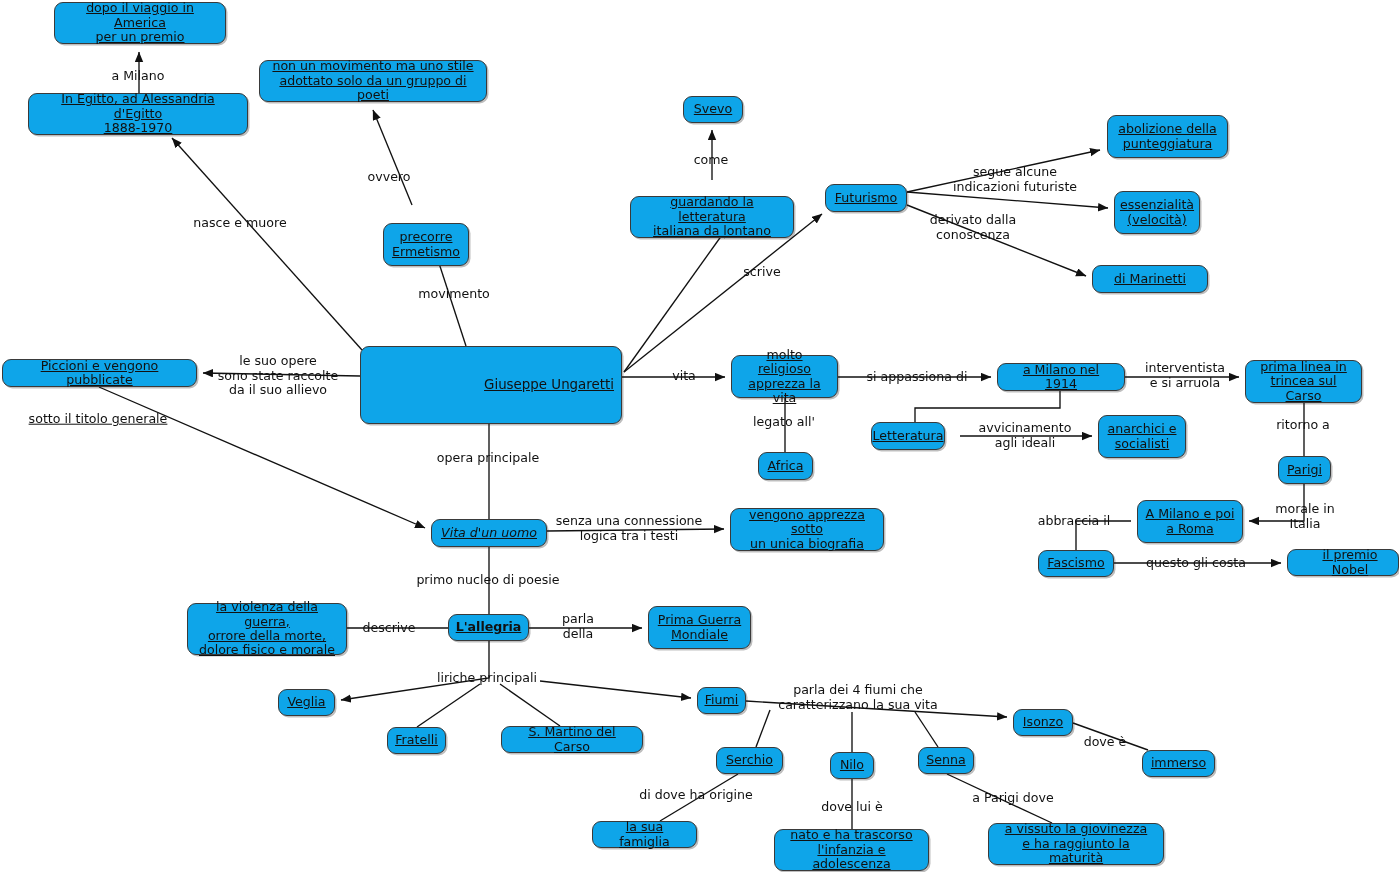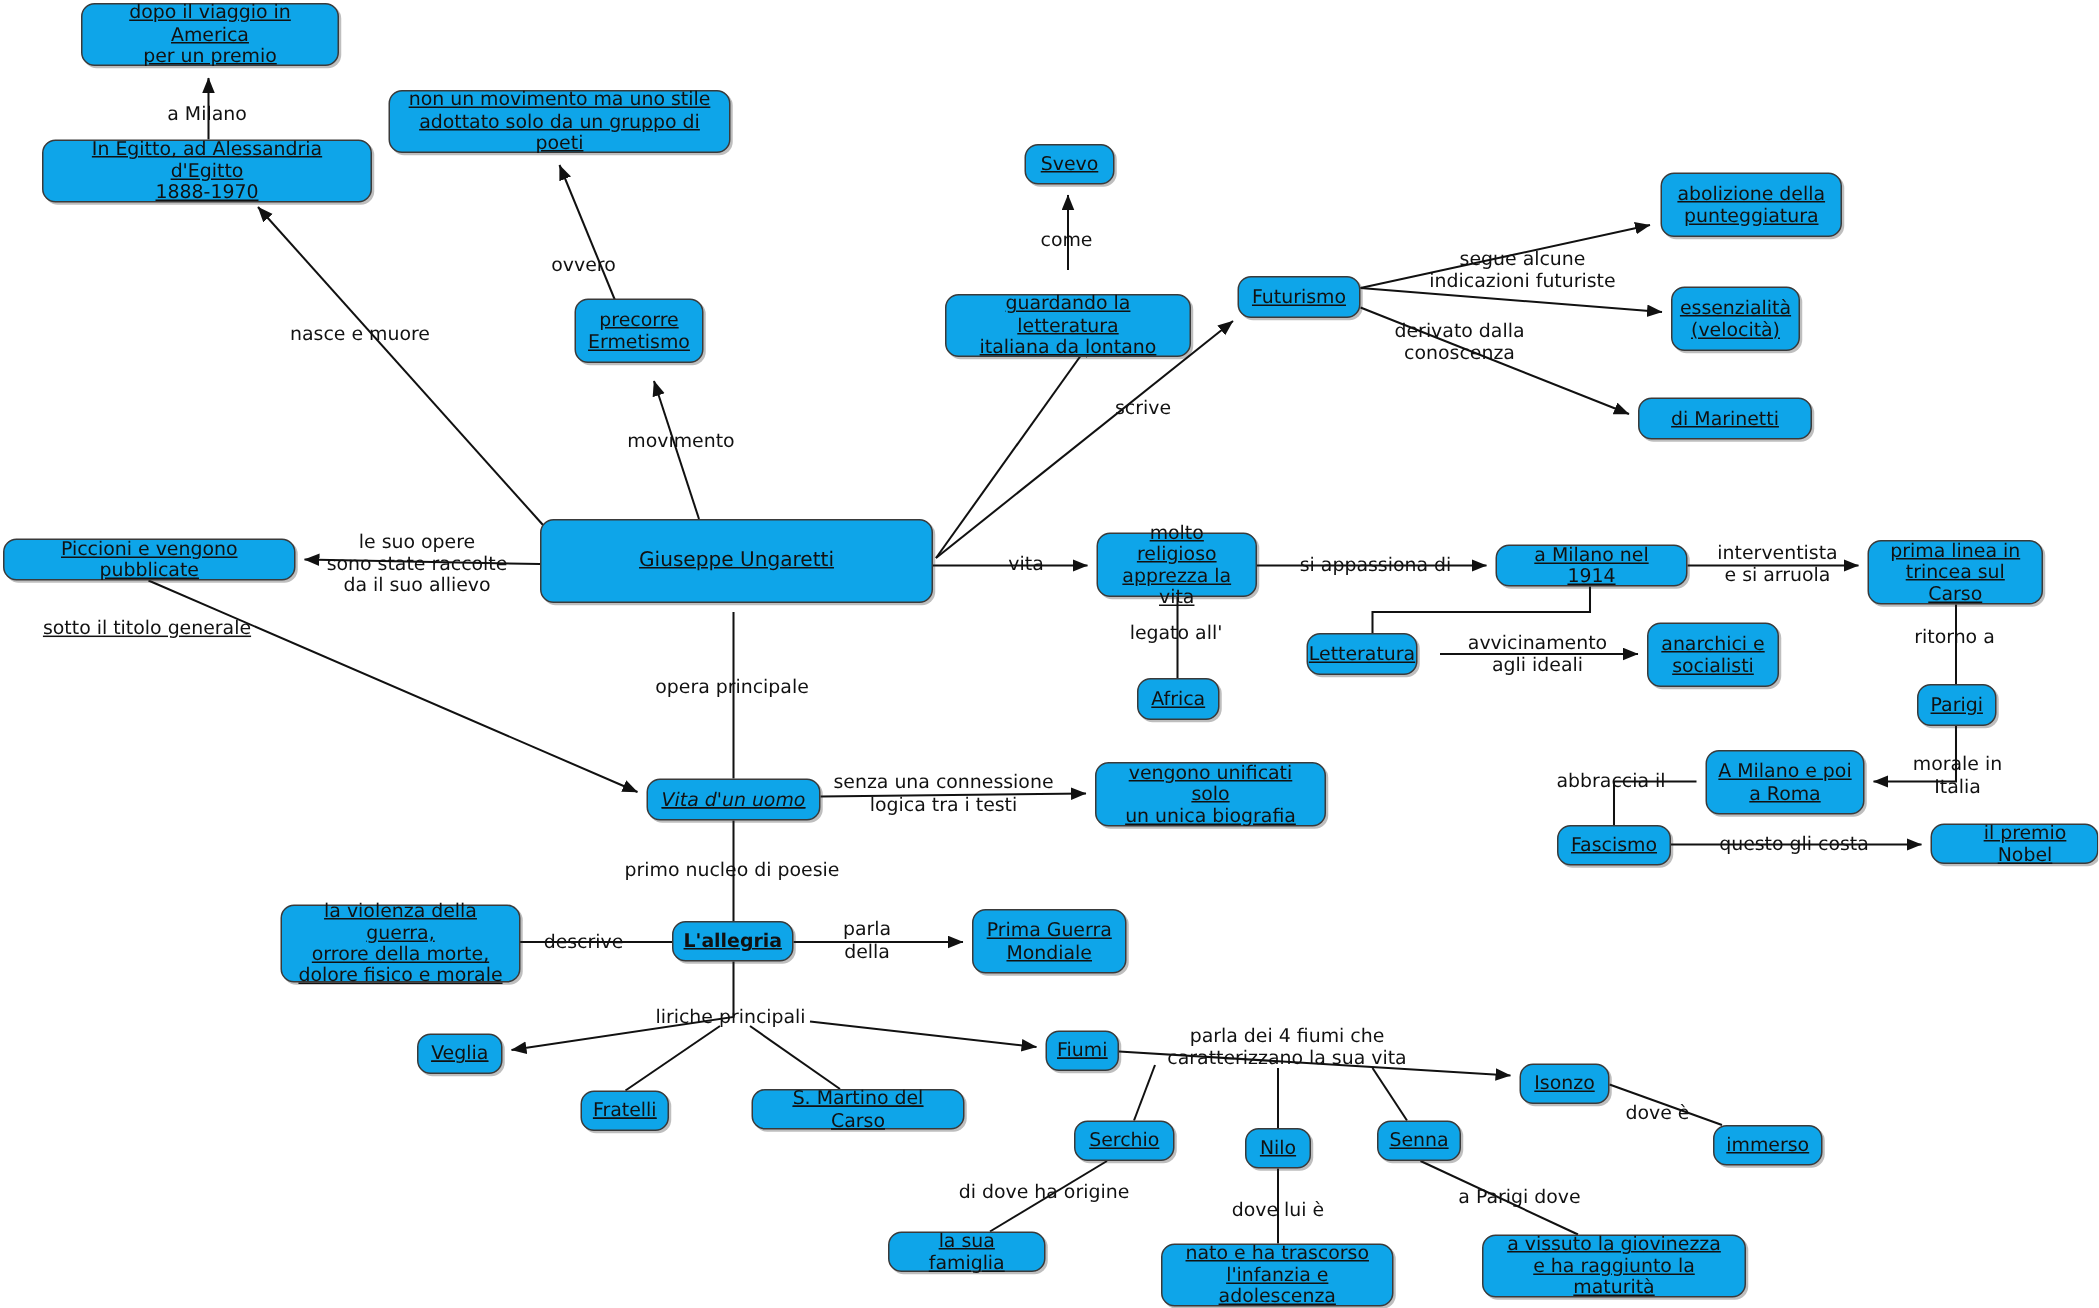--- a/index.html
+++ b/index.html
@@ -121,36 +121,36 @@
 adottato solo da un gruppo di poeti</span></div>
       <div class="node" style="left: 683px; top: 96px; width: 60px; height: 27px;"><span>Svevo</span></div>
       <div class="node" style="left: 630px; top: 196px; width: 164px; height: 42px;"><span>guardando la letteratura
 italiana da lontano</span></div>
       <div class="node" style="left: 825px; top: 184px; width: 82px; height: 28px;"><span>Futurismo</span></div>
       <div class="node" style="left: 1107px; top: 115px; width: 121px; height: 43px;"><span>abolizione della
 punteggiatura</span></div>
       <div class="node" style="left: 1114px; top: 191px; width: 86px; height: 43px;"><span>essenzialità
 (velocità)</span></div>
       <div class="node" style="left: 1092px; top: 265px; width: 116px; height: 28px;"><span>di Marinetti</span></div>
-      <div class="node" style="left: 383px; top: 199px; width: 86px; height: 43px;"><span>precorre
+      <div class="node" style="left: 383px; top: 223px; width: 86px; height: 43px;"><span>precorre
 Ermetismo</span></div>
       <div class="node" style="left: 2px; top: 359px; width: 195px; height: 28px;"><span>Piccioni e vengono pubblicate</span></div>
-      <div class="node big" style="left: 360px; top: 346px; width: 262px; height: 56px;"><span>Giuseppe Ungaretti</span></div>
+      <div class="node big" style="left: 360px; top: 346px; width: 262px; height: 78px; justify-content: flex-end;"><span>Giuseppe Ungaretti</span></div>
       <div class="node" style="left: 731px; top: 355px; width: 107px; height: 43px;"><span>molto religioso
 apprezza la vita</span></div>
       <div class="node" style="left: 758px; top: 452px; width: 55px; height: 28px;"><span>Africa</span></div>
       <div class="node" style="left: 997px; top: 363px; width: 128px; height: 28px;"><span>a Milano nel 1914</span></div>
       <div class="node" style="left: 1245px; top: 360px; width: 117px; height: 43px;"><span>prima linea in
 trincea sul Carso</span></div>
       <div class="node" style="left: 871px; top: 422px; width: 74px; height: 28px;"><span>Letteratura</span></div>
       <div class="node" style="left: 1098px; top: 415px; width: 88px; height: 43px;"><span>anarchici e
 socialisti</span></div>
       <div class="node" style="left: 1278px; top: 456px; width: 53px; height: 28px;"><span>Parigi</span></div>
       <div class="node link italic" style="left: 431px; top: 519px; width: 116px; height: 28px;"><span>Vita d'un uomo</span></div>
-      <div class="node" style="left: 730px; top: 508px; width: 154px; height: 43px;"><span>vengono unificati solo
+      <div class="node" style="left: 730px; top: 508px; width: 154px; height: 43px;"><span>vengono apprezza sotto
 un unica biografia</span></div>
       <div class="node" style="left: 1137px; top: 500px; width: 106px; height: 43px;"><span>A Milano e poi
 a Roma</span></div>
       <div class="node" style="left: 1038px; top: 550px; width: 76px; height: 27px;"><span>Fascismo</span></div>
       <div class="node" style="left: 1287px; top: 549px; width: 112px; height: 27px; padding-left: 21px;"><span>il premio Nobel</span></div>
       <div class="node" style="left: 163px; top: 603px; width: 160px; height: 52px; margin-left: 24px;"><span>la violenza della guerra,
 orrore della morte,
 dolore fisico e morale</span></div>
       <div class="node bold" style="left: 448px; top: 614px; width: 81px; height: 27px;"><span>L'allegria</span></div>
       <div class="node" style="left: 648px; top: 606px; width: 103px; height: 43px;"><span>Prima Guerra

